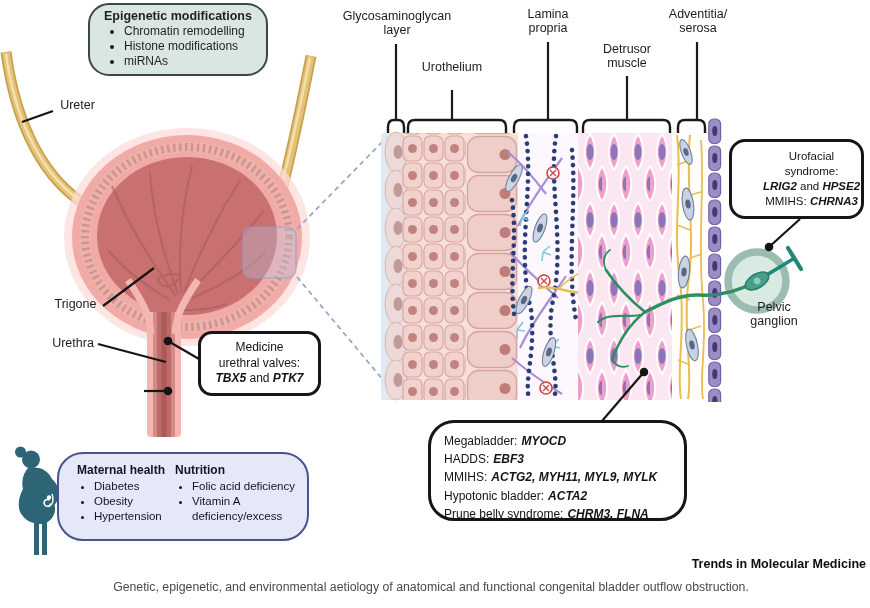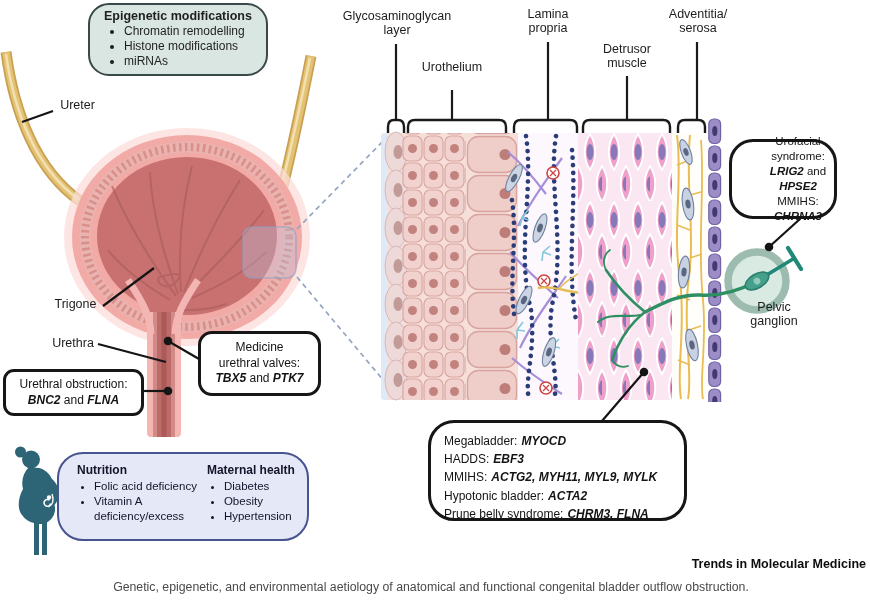--- a/index.html
+++ b/index.html
@@ -296,69 +296,61 @@
       <li>Chromatin remodelling</li>
       <li>Histone modifications</li>
       <li>miRNAs</li>
     </ul>
   </div>
 
   <div class="abs lbl" style="left:55px;top:98px;width:45px;">Ureter</div>
   <div class="abs lbl" style="left:48px;top:297px;width:55px;">Trigone</div>
   <div class="abs lbl" style="left:48px;top:336px;width:50px;">Urethra</div>
 
-  <div class="abs blackbox" style="left:3px;top:369px;width:141px;height:47px;border-radius:11px;">
-    <div><span>Urethral obstruction:</span></div>
-    <div>
-      <span class="gene">BNC2</span>
-      <span>and</span>
-      <span class="gene">FLNA</span>
-    </div>
-  </div>
 
   <div class="abs blackbox" style="left:198px;top:331px;width:123px;height:65px;border-radius:14px;">
     <div>Medicine</div>
     <div>urethral valves:</div>
     <div>
       <span class="gene">TBX5</span>
       <span>and</span>
       <span class="gene">PTK7</span>
     </div>
   </div>
 
   <div class="abs maternalbox" style="left:57px;top:452px;width:252px;height:89px;">
     <div class="col">
+      <div class="hd">Maternal health</div>
+      <ul>
+        <li>Diabetes</li>
+        <li>Obesity</li>
+        <li>Hypertension</li>
+      </ul>
+    </div>
+    <div class="col">
       <div class="hd">Nutrition</div>
       <ul>
         <li>Folic acid deficiency</li>
         <li>Vitamin A
 deficiency/excess</li>
-      </ul>
-    </div>
-    <div class="col">
-      <div class="hd">Maternal health</div>
-      <ul>
-        <li>Diabetes</li>
-        <li>Obesity</li>
-        <li>Hypertension</li>
       </ul>
     </div>
   </div>
 
   <div class="abs lbl" style="left:336px;top:9px;width:122px;">Glycosaminoglycan
 layer</div>
   <div class="abs lbl" style="left:402px;top:60px;width:100px;">Urothelium</div>
   <div class="abs lbl" style="left:513px;top:7px;width:70px;">Lamina
 propria</div>
   <div class="abs lbl" style="left:592px;top:42px;width:70px;">Detrusor
 muscle</div>
   <div class="abs lbl" style="left:662px;top:7px;width:72px;">Adventitia/
 serosa</div>
 
-  <div class="abs blackbox" style="left:729px;top:139px;width:108px;height:80px;border-radius:24px;font-size:11.5px;padding-left:30px;">
+  <div class="abs blackbox" style="left:729px;top:139px;width:135px;height:80px;border-radius:16px;font-size:11.5px;padding-left:30px;">
     <div>Urofacial syndrome:</div>
     <div>
       <span class="gene">LRIG2</span>
       <span>and</span>
       <span class="gene">HPSE2</span>
     </div>
     <div>
       <span>MMIHS:</span>
       <span class="gene">CHRNA3</span>
     </div>

